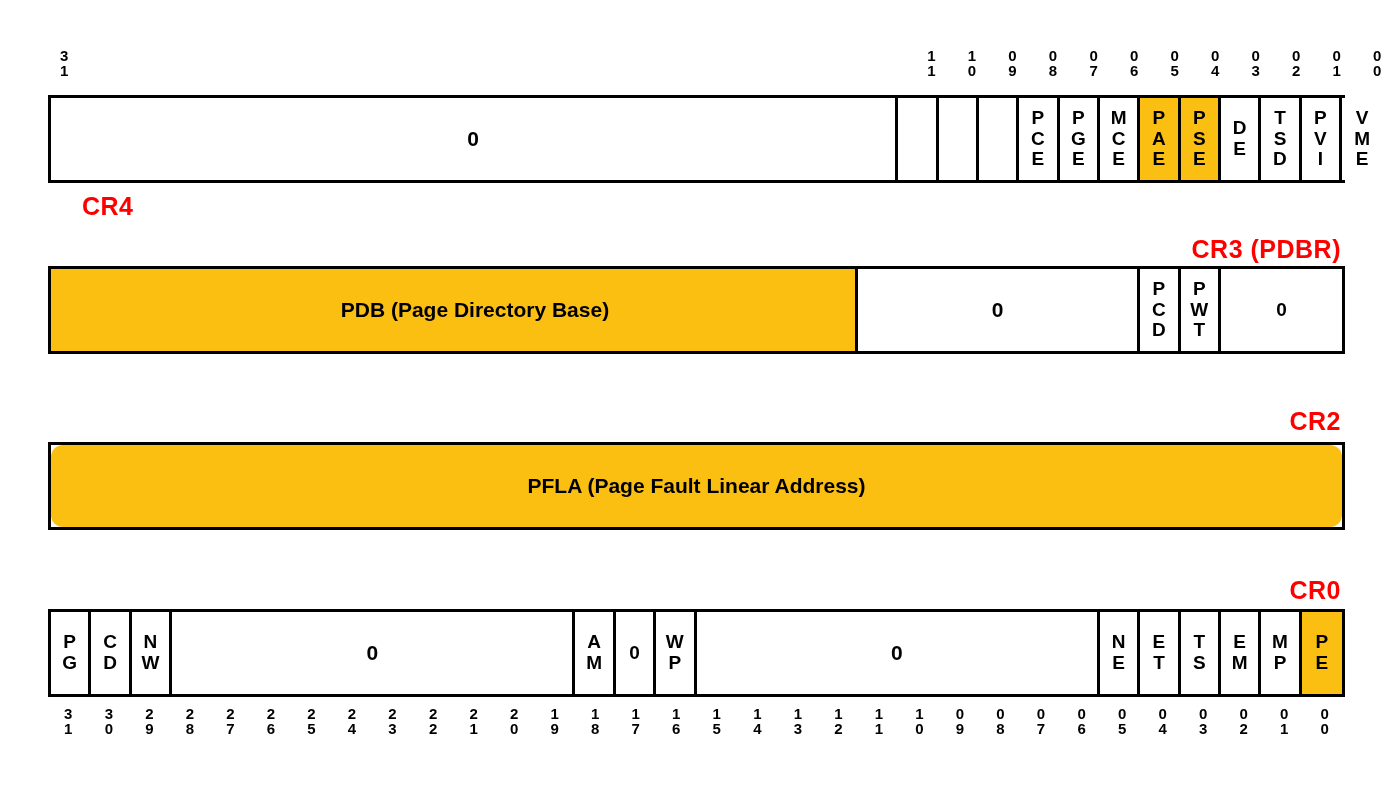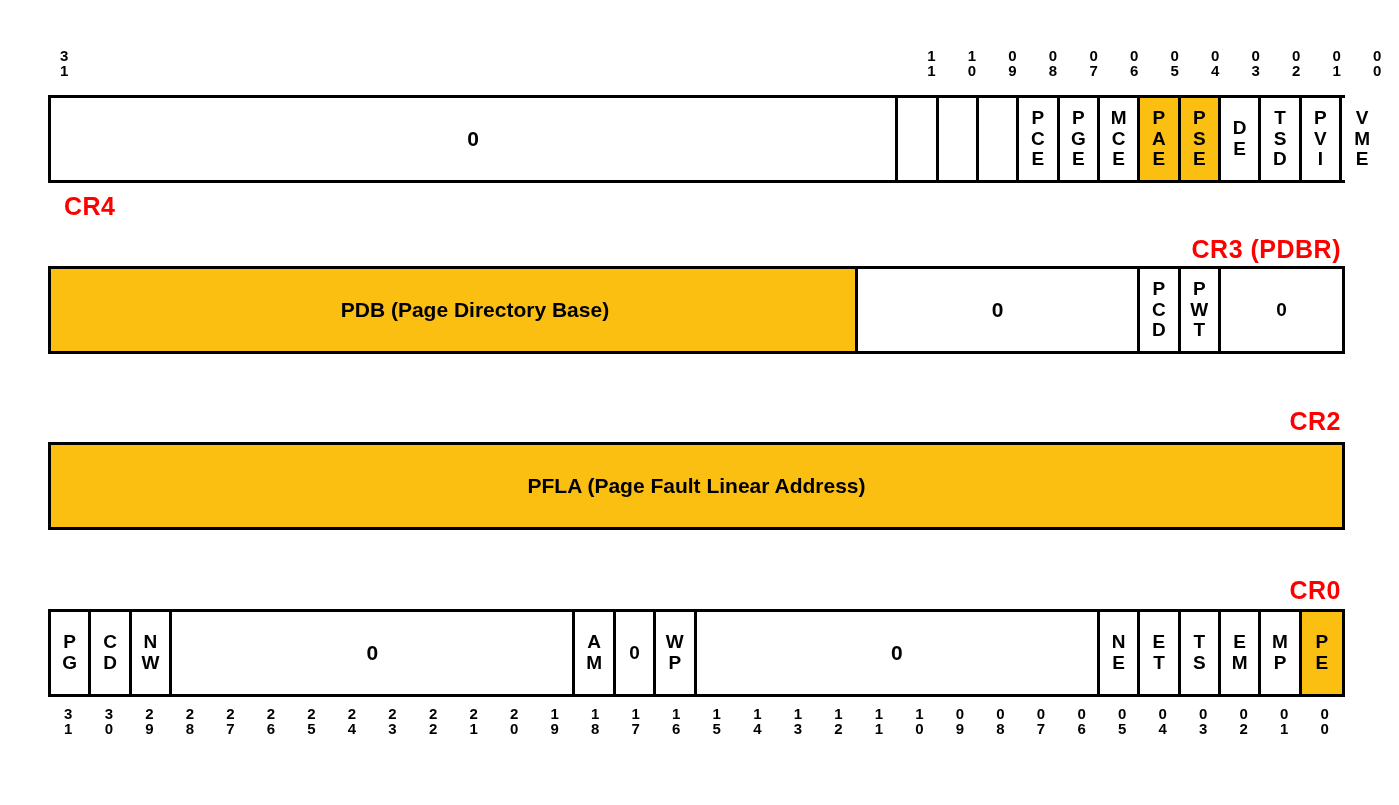--- a/index.html
+++ b/index.html
@@ -13,20 +13,21 @@
   }
   .stage{position:absolute;left:0;top:0;width:1399px;height:805px;}
 
   .reg-name{
     position:absolute;
     color:#ff0000;
     font-weight:bold;
     font-size:25px;
     letter-spacing:0.5px;
     white-space:nowrap;
+    margin-left:18px;
   }
   .reg-name.left{left:64px;}
   .reg-name.right{right:58px;}
 
   
   .bitlabels{
     position:absolute;
     left:48px;
     width:1297px;
     display:flex;
@@ -191,21 +192,21 @@
           <span>P</span>
           <span>W</span>
           <span>T</span>
         </span>
       </div>
       <div class="cell" style="flex: 0 0 9.375%;">0</div>
     </div>
 
   <div class="reg-name right" id="cr2-name">CR2</div>
   <div class="regbox" id="cr2-box">
-      <div class="cell hl big" style="flex: 0 0 100%;">PFLA (Page Fault Linear Address)</div>
+      <div class="cell hl big" style="flex: 0 0 100%; border-radius: 12px;">PFLA (Page Fault Linear Address)</div>
     </div>
 
   <div class="reg-name right" id="cr0-name">CR0</div>
   <div class="regbox" id="cr0-box">
       <div class="cell" style="flex: 0 0 3.125%;">
         <span class="stack">
           <span>P</span>
           <span>G</span>
         </span>
       </div>

